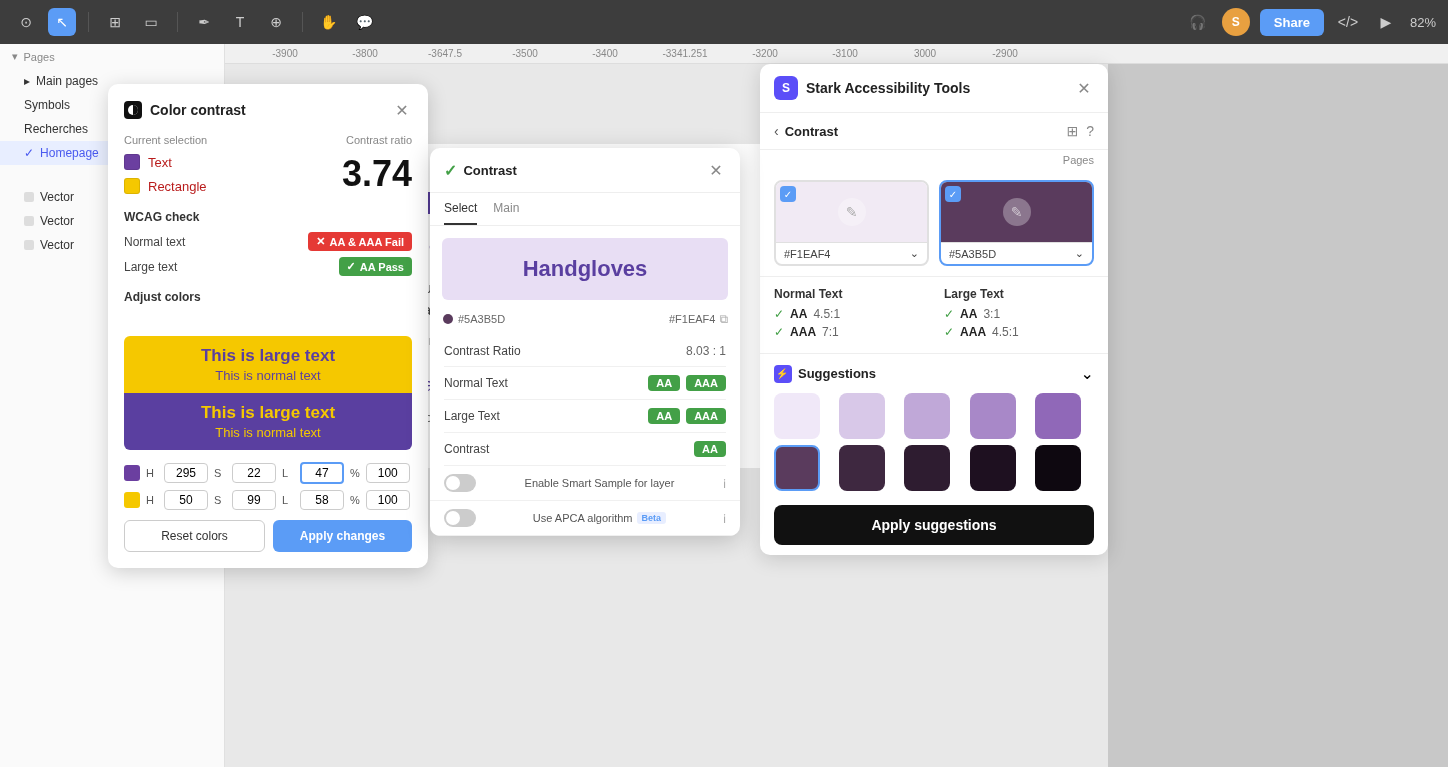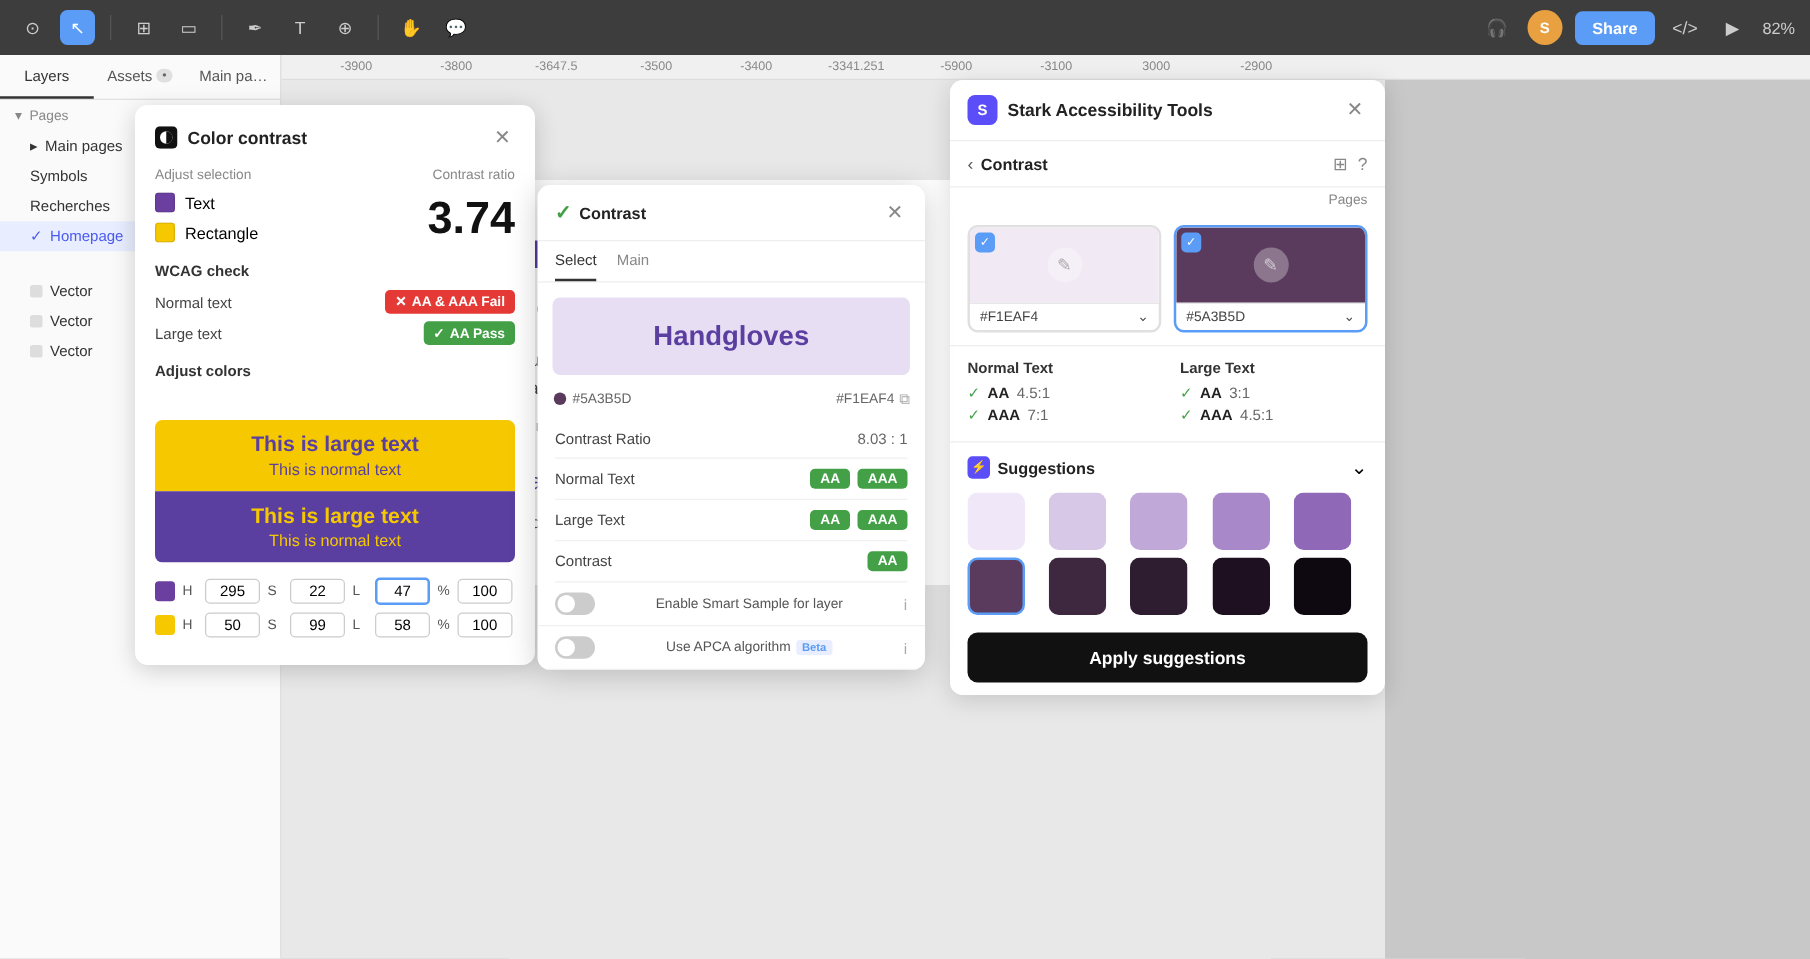--- a/index.html
+++ b/index.html
@@ -227,21 +227,21 @@
     }
     .current-selection {
       display: flex;
       justify-content: space-between;
       align-items: flex-start;
       margin-bottom: 16px;
     }
     .selection-items { display: flex; flex-direction: column; gap: 8px; }
     .selection-item {
       display: flex; align-items: center; gap: 8px;
-      font-size: 13px; color: #000000;
+      font-size: 13px; color: #b91c1c;
     }
     .color-swatch {
       width: 16px; height: 16px;
       border-radius: 3px;
       border: 1px solid rgba(0,0,0,0.1);
     }
     .contrast-ratio-display {
       text-align: right;
     }
     .contrast-ratio-label {
@@ -699,40 +699,28 @@
 </div>
 
 <div class="ruler-h">
   <div class="ruler-marks">
     <div class="ruler-mark">-3900</div>
     <div class="ruler-mark">-3800</div>
     <div class="ruler-mark">-3647.5</div>
     <div class="ruler-mark">-3500</div>
     <div class="ruler-mark">-3400</div>
     <div class="ruler-mark">-3341.251</div>
-    <div class="ruler-mark">-5900</div>
+    <div class="ruler-mark">-3200</div>
     <div class="ruler-mark">-3100</div>
     <div class="ruler-mark">3000</div>
     <div class="ruler-mark">-2900</div>
   </div>
 </div>
 
 <div class="left-sidebar">
-  <div class="left-sidebar-tabs">
-    <div class="left-sidebar-tab active">
-      <span>Layers</span>
-    </div>
-    <div class="left-sidebar-tab">
-      <span>Assets</span>
-      <span class="badge">•</span>
-    </div>
-    <div class="left-sidebar-tab">
-      <span>Main pa…</span>
-    </div>
-  </div>
   <div class="sidebar-section-title">
     <span>▾</span>
     <span>Pages</span>
   </div>
   <div class="sidebar-item">
     <span>▸</span>
     <span>Main pages</span>
   </div>
   <div class="sidebar-item">
     <span>Symbols</span>
@@ -782,21 +770,21 @@
         <circle cx="9" cy="9" r="5" fill="white"></circle>
         <path d="M9 4 A5 5 0 0 1 9 14 Z" fill="#111"></path>
       </svg>
       <span>Color contrast</span>
     </div>
     <div class="panel-close">✕</div>
   </div>
 
   <div class="current-selection">
     <div>
-      <div style="font-size:11px;color:#888;margin-bottom:8px;">Adjust selection</div>
+      <div style="font-size:11px;color:#888;margin-bottom:8px;">Current selection</div>
       <div class="selection-items">
         <div class="selection-item">
           <div class="color-swatch" style="background:#6b3fa0;"></div>
           <span>Text</span>
         </div>
         <div class="selection-item">
           <div class="color-swatch" style="background:#f5c800;"></div>
           <span>Rectangle</span>
         </div>
       </div>
@@ -847,20 +835,24 @@
     <span class="hsl-label">H</span>
     <input class="hsl-input" type="text" value="50" style="">
     <span class="hsl-label">S</span>
     <input class="hsl-input" type="text" value="99" style="">
     <span class="hsl-label">L</span>
     <input class="hsl-input" type="text" value="58" style="">
     <span class="hsl-percent">%</span>
     <input class="hsl-input" type="text" value="100" style="">
   </div>
 
+  <div class="panel-actions">
+    <button class="btn-reset">Reset colors</button>
+    <button class="btn-apply">Apply changes</button>
+  </div>
 </div>
 
 <div class="contrast-popup">
   <div class="popup-header">
     <div class="popup-title">
       <span style="color:#43a047;font-size:16px;">✓</span>
       <span>Contrast</span>
     </div>
     <div class="panel-close">✕</div>
   </div>

